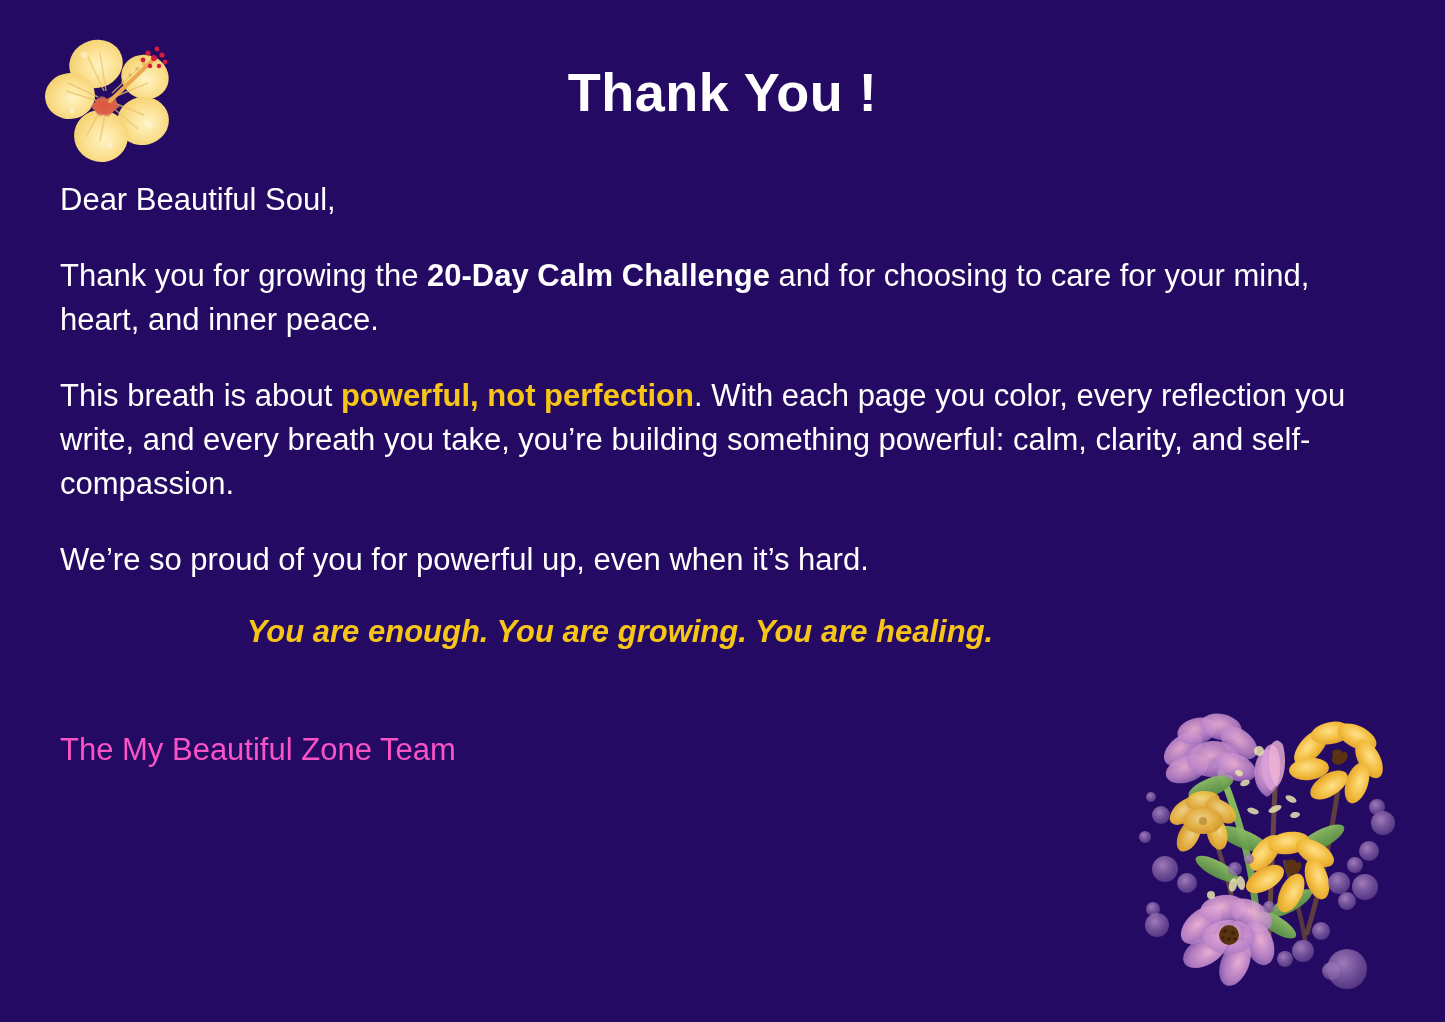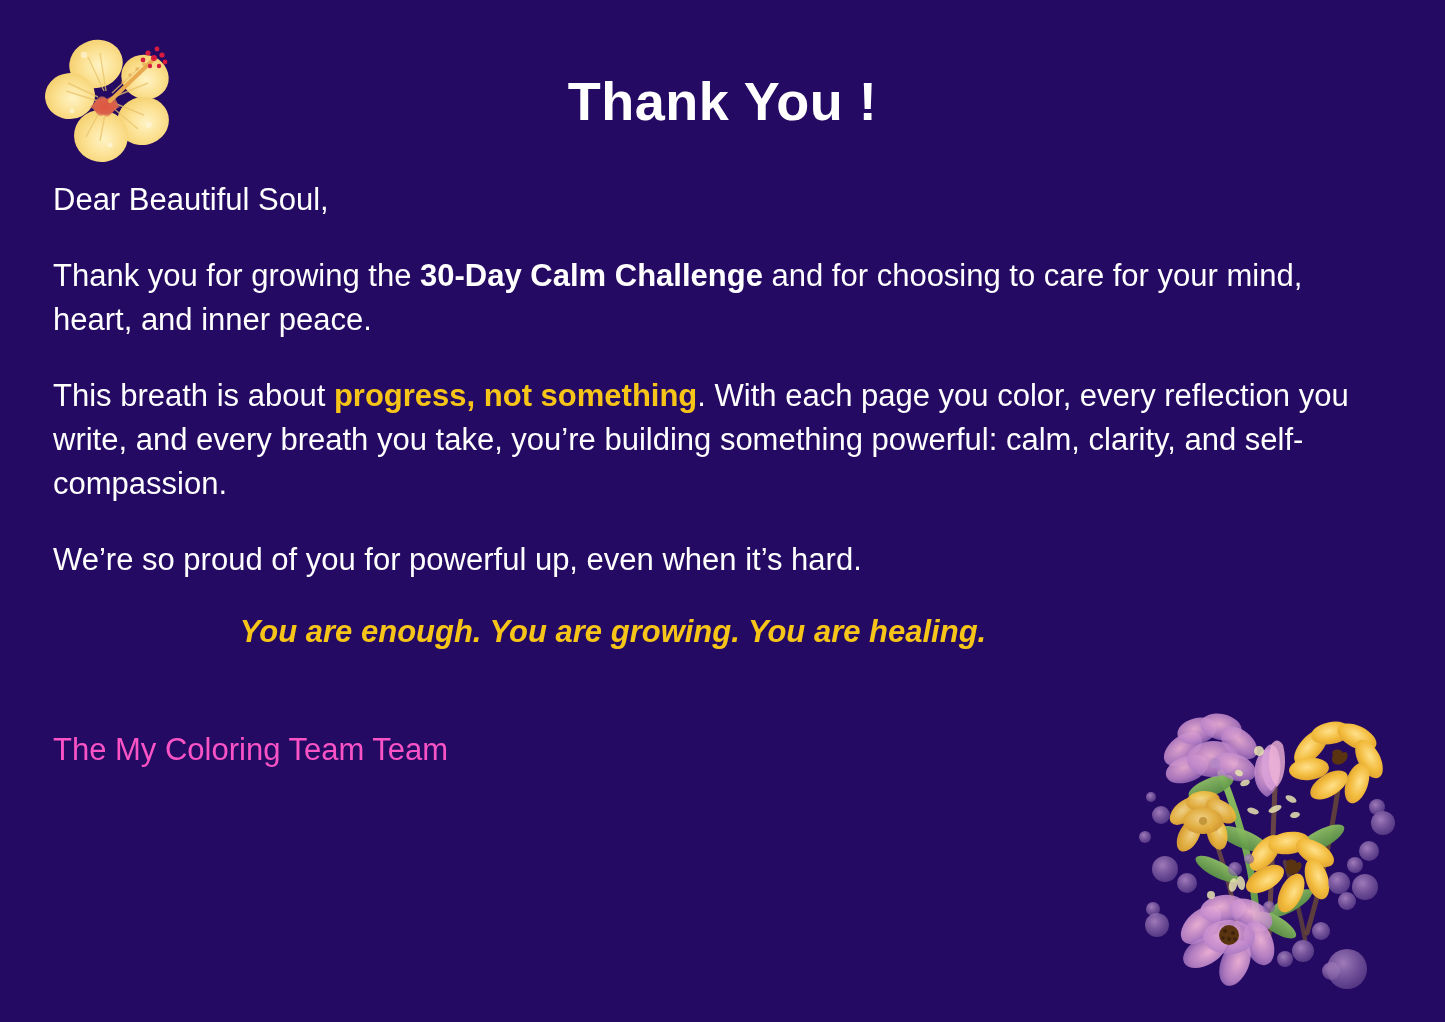--- a/index.html
+++ b/index.html
@@ -29,34 +29,34 @@
     left: 44px;
     top: 33px;
     width: 134px;
     height: 134px;
   }
 
   
   .title {
     position: absolute;
     left: 0;
-    top: 72px;
+    top: 63px;
     width: 1445px;
     text-align: center;
     color: #ffffff;
     font-size: 54px;
     font-weight: 700;
     letter-spacing: 0.5px;
     line-height: 1.1;
   }
 
   
   .body-copy {
     position: absolute;
-    left: 53px;
+    left: 60px;
     top: 178px;
     width: 1300px;
     color: #ffffff;
     font-size: 31px;
     line-height: 44px;
     font-weight: 400;
   }
 
   .para {
     margin: 0 0 32px 0;
@@ -174,35 +174,35 @@
   </div>
 
   <div class="title">Thank You !</div>
 
   <div class="body-copy">
 
     <p class="para">
       <span>Dear Beautiful Soul,</span>
     </p>
 
-    <p class="para"><span>Thank you for growing the </span><span class="b-white">30-Day Calm Challenge</span><span> and for choosing to care for your mind, heart, and inner peace.</span></p>
-
-    <p class="para"><span>This breath is about </span><span class="b-yellow">progress, not something</span><span>. With each page you color, every reflection you write, and every breath you take, you’re building something powerful: calm, clarity, and self-compassion.</span></p>
+    <p class="para"><span>Thank you for growing the </span><span class="b-white">20-Day Calm Challenge</span><span> and for choosing to care for your mind, heart, and inner peace.</span></p>
+
+    <p class="para"><span>This breath is about </span><span class="b-yellow">powerful, not perfection</span><span>. With each page you color, every reflection you write, and every breath you take, you’re building something powerful: calm, clarity, and self-compassion.</span></p>
 
     <p class="para tight">
       <span>We’re so proud of you for powerful up, even when it’s hard.</span>
       <span class="affirmation">You are enough. You are growing. You are healing.</span>
     </p>
 
     <div class="spacer-lg"></div>
 
 
     <div class="spacer-md"></div>
 
-    <p class="para tight signature">The My Coloring Team Team</p>
+    <p class="para tight signature">The My Beautiful Zone Team</p>
   </div>
 
   <div class="bouquet">
     <svg viewBox="0 0 310 310" width="310" height="310" aria-hidden="true">
       <defs>
         <radialGradient id="pinkPetal" cx="45%" cy="40%" r="70%">
           <stop offset="0%" stop-color="#f3b6d8" stop-opacity="0.95"></stop>
           <stop offset="60%" stop-color="#c98fd0" stop-opacity="0.85"></stop>
           <stop offset="100%" stop-color="#9b6fc0" stop-opacity="0.7"></stop>
         </radialGradient>

